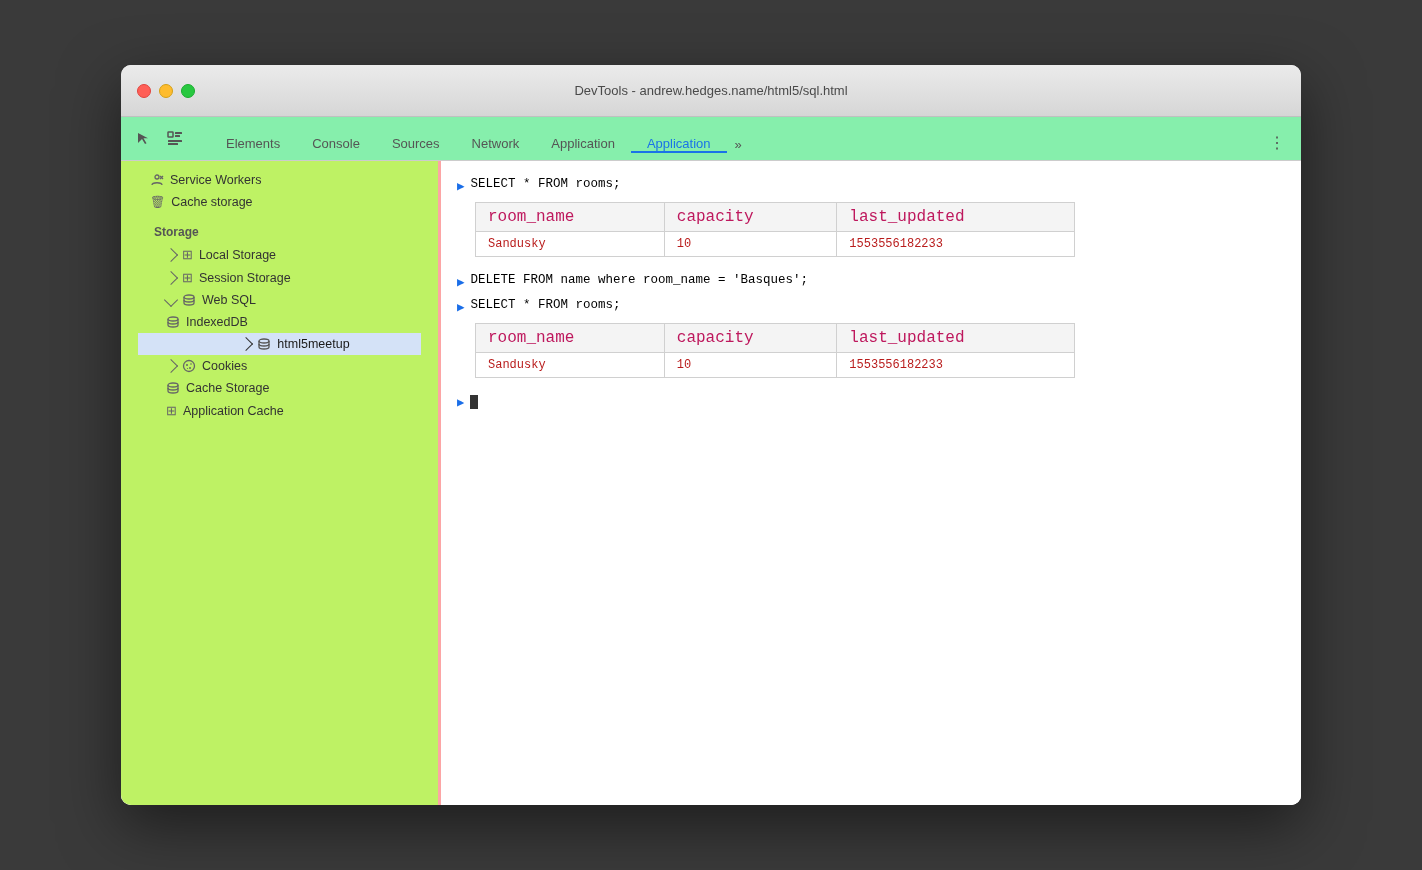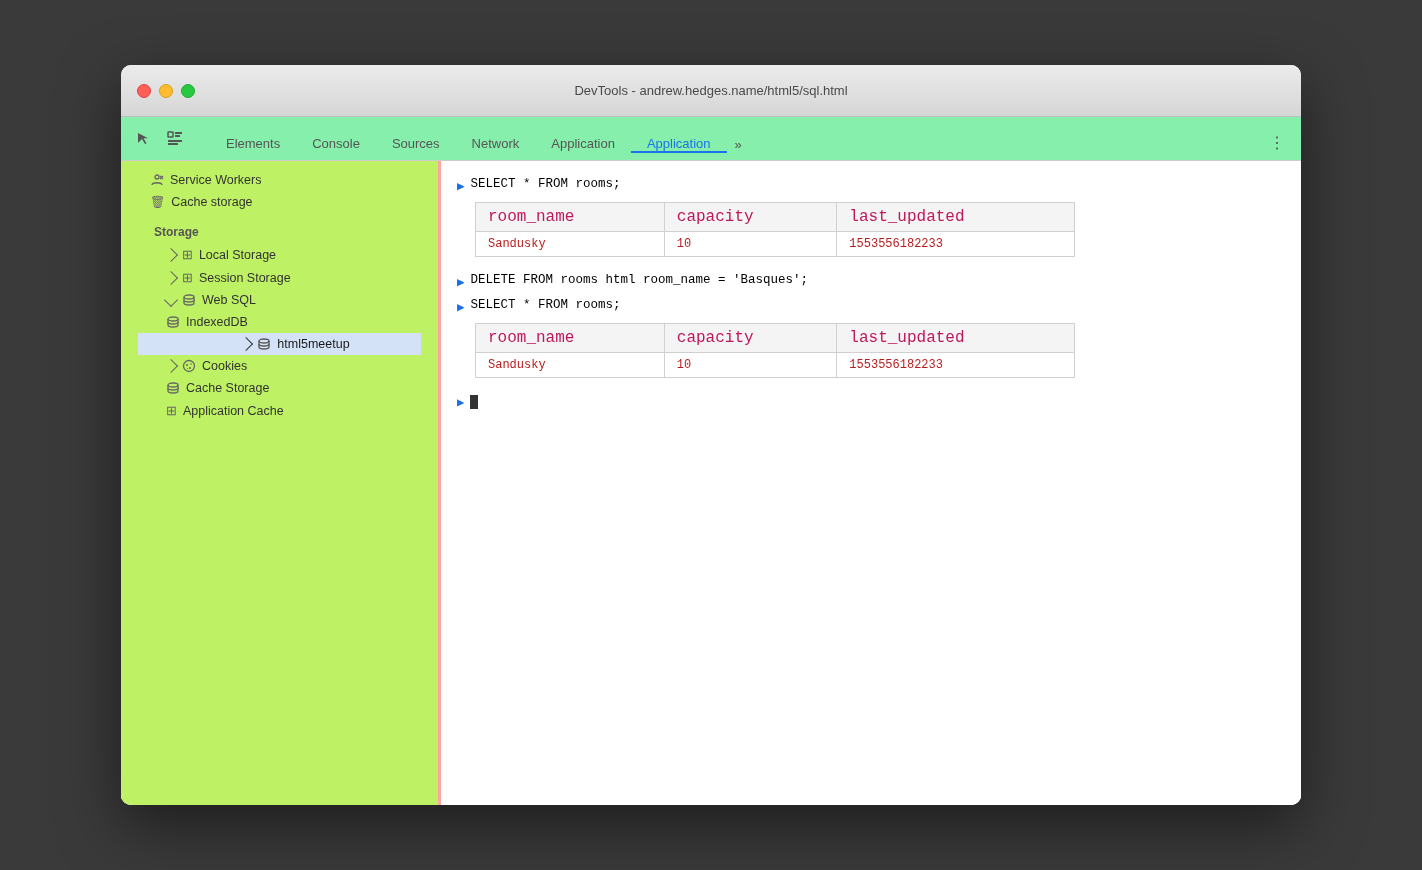--- a/index.html
+++ b/index.html
@@ -415,21 +415,21 @@
           <tr>
             <td>Sandusky</td>
             <td>10</td>
             <td>1553556182233</td>
           </tr>
         </tbody>
       </table>
 
       <div class="sql-query">
         <span class="sql-chevron">▶</span>
-        <span class="sql-text">DELETE FROM rooms html room_name = 'Basques';</span>
+        <span class="sql-text">DELETE FROM name where room_name = 'Basques';</span>
       </div>
 
       <div class="sql-query">
         <span class="sql-chevron">▶</span>
         <span class="sql-text">SELECT * FROM rooms;</span>
       </div>
       <table class="sql-table">
         <thead>
           <tr>
             <th>room_name</th>

